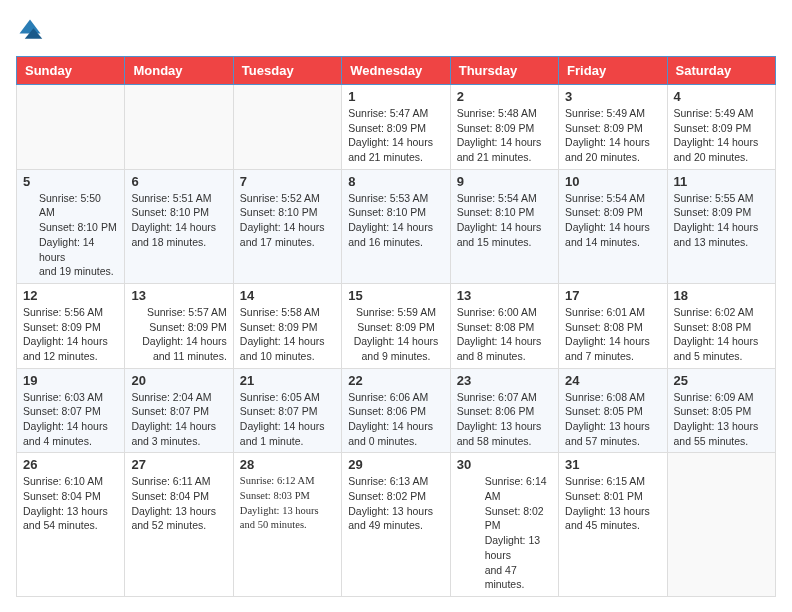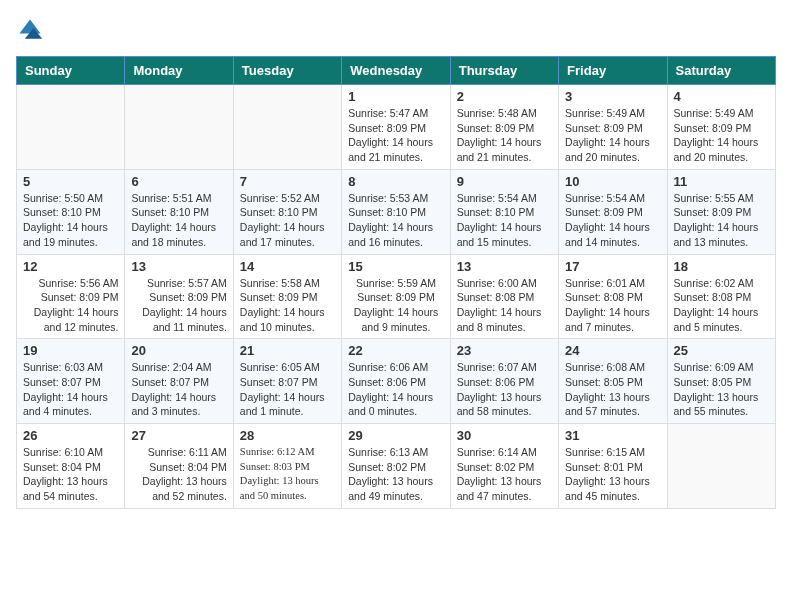--- a/index.html
+++ b/index.html
@@ -44,21 +44,21 @@
     }
     .location {
       font-size: 15px;
       color: #555;
     }
     .calendar {
       width: 100%;
       border-collapse: collapse;
     }
     .calendar th {
-      background: #0f766e;
+      background: #ef4444;
       color: #fff;
       text-align: left;
       padding: 6px 8px;
       font-size: 13px;
       font-weight: bold;
       border: 1px solid #5090cc;
     }
     .calendar td {
       vertical-align: top;
       padding: 4px 6px;
@@ -149,21 +149,21 @@
           <span class="day-number">4</span>
           <div class="day-info" style="white-space: pre-line;">Sunrise: 5:49 AM
 Sunset: 8:09 PM
 Daylight: 14 hours
 and 20 minutes.</div>
         </td>
       </tr>
       <tr>
         <td>
           <span class="day-number">5</span>
-          <div class="day-info" style="white-space: pre-line;">Sunrise: 5:50 AM
+          <div class="day-info" style="white-space: pre-line; margin-left: 16px;">Sunrise: 5:50 AM
 Sunset: 8:10 PM
 Daylight: 14 hours
 and 19 minutes.</div>
         </td>
         <td>
           <span class="day-number">6</span>
           <div class="day-info" style="white-space: pre-line;">Sunrise: 5:51 AM
 Sunset: 8:10 PM
 Daylight: 14 hours
 and 18 minutes.</div>
@@ -200,21 +200,21 @@
           <span class="day-number">11</span>
           <div class="day-info" style="white-space: pre-line;">Sunrise: 5:55 AM
 Sunset: 8:09 PM
 Daylight: 14 hours
 and 13 minutes.</div>
         </td>
       </tr>
       <tr>
         <td>
           <span class="day-number">12</span>
-          <div class="day-info" style="white-space: pre-line; text-align: right;">Sunrise: 5:56 AM
+          <div class="day-info" style="white-space: pre-line;">Sunrise: 5:56 AM
 Sunset: 8:09 PM
 Daylight: 14 hours
 and 12 minutes.</div>
         </td>
         <td>
           <span class="day-number">13</span>
           <div class="day-info" style="white-space: pre-line; text-align: right;">Sunrise: 5:57 AM
 Sunset: 8:09 PM
 Daylight: 14 hours
 and 11 minutes.</div>
@@ -309,42 +309,42 @@
       <tr>
         <td>
           <span class="day-number">26</span>
           <div class="day-info" style="white-space: pre-line;">Sunrise: 6:10 AM
 Sunset: 8:04 PM
 Daylight: 13 hours
 and 54 minutes.</div>
         </td>
         <td>
           <span class="day-number">27</span>
-          <div class="day-info" style="white-space: pre-line; text-align: right;">Sunrise: 6:11 AM
+          <div class="day-info" style="white-space: pre-line;">Sunrise: 6:11 AM
 Sunset: 8:04 PM
 Daylight: 13 hours
 and 52 minutes.</div>
         </td>
         <td>
           <span class="day-number">28</span>
           <div class="day-info" style="white-space: pre-line; font-family: Liberation Serif, serif;">Sunrise: 6:12 AM
 Sunset: 8:03 PM
 Daylight: 13 hours
 and 50 minutes.</div>
         </td>
         <td>
           <span class="day-number">29</span>
           <div class="day-info" style="white-space: pre-line;">Sunrise: 6:13 AM
 Sunset: 8:02 PM
 Daylight: 13 hours
 and 49 minutes.</div>
         </td>
         <td>
           <span class="day-number">30</span>
-          <div class="day-info" style="white-space: pre-line;">Sunrise: 6:14 AM
+          <div class="day-info" style="white-space: pre-line; margin-left: 28px;">Sunrise: 6:14 AM
 Sunset: 8:02 PM
 Daylight: 13 hours
 and 47 minutes.</div>
         </td>
         <td>
           <span class="day-number">31</span>
           <div class="day-info" style="white-space: pre-line;">Sunrise: 6:15 AM
 Sunset: 8:01 PM
 Daylight: 13 hours
 and 45 minutes.</div>

